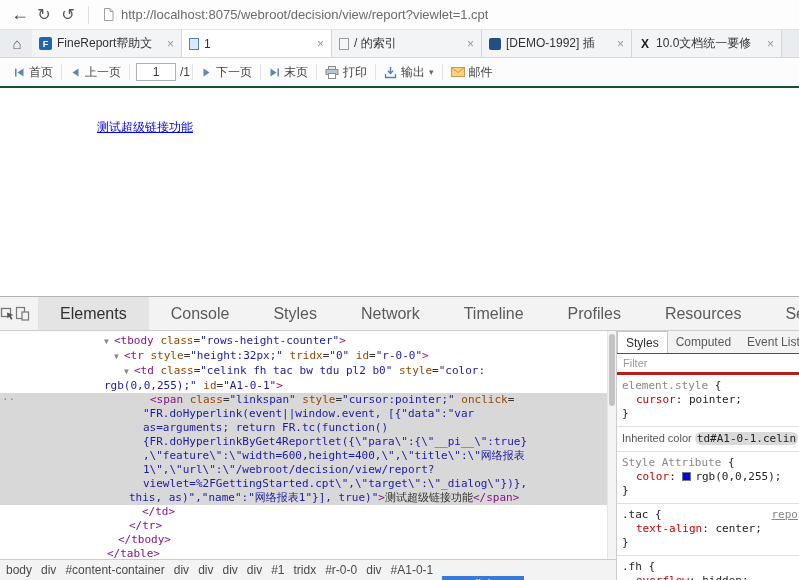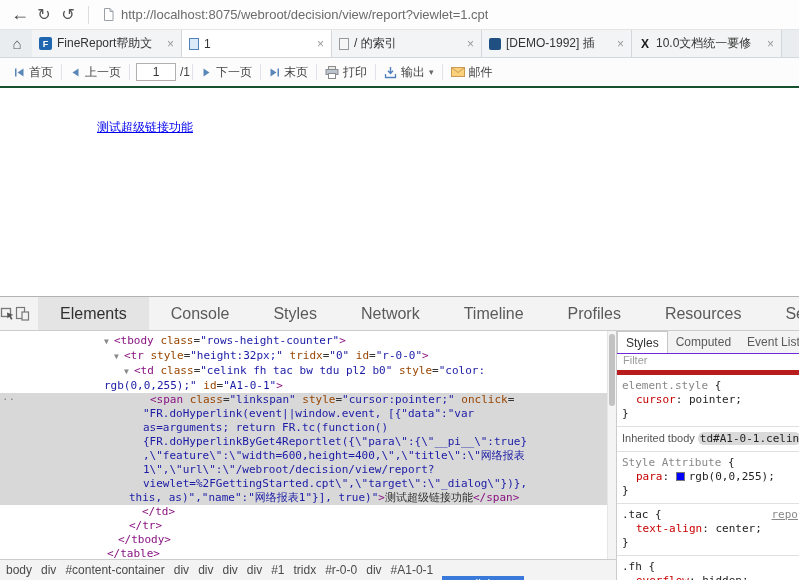--- a/index.html
+++ b/index.html
@@ -66,21 +66,21 @@
   #tree-scrollbar { position: absolute; right: 0; top: 0; bottom: 21px; width: 9px; background: #f4f4f4; border-left: 1px solid #e6e6e6; }
   #tree-thumb { position: absolute; top: 3px; left: 1px; width: 6px; height: 72px; background: #c2c2c2; border-radius: 3px; }
   #crumbs { height: 21px; flex: 0 0 auto; border-top: 1px solid #ccc; background: #f3f3f3; display: flex; align-items: center; padding: 0 6px; gap: 9px; font-size: 12px; color: #4a4a4a; white-space: nowrap; overflow: hidden; }
   .crumb.last { background: #3879d9; color: #fff; padding: 1px 4px; margin-top: 28px; }
 
   
   #dt-right { flex: 1; min-width: 0; display: flex; flex-direction: column; position: relative; overflow: hidden; }
   #styles-tabs { height: 23px; flex: 0 0 auto; background: #f3f3f3; border-bottom: 1px solid #6d28d9; display: flex; align-items: stretch; overflow: hidden; }
   .styles-tab { padding: 0 8px; display: flex; align-items: center; font-size: 12px; color: #5a5a5a; white-space: nowrap; }
   .styles-tab.active { background: #fff; border: 1px solid #c6c6c6; border-bottom: none; color: #303030; }
-  #styles-filter { height: 21px; flex: 0 0 auto; border-bottom: 5px solid #b91c1c; display: flex; padding: 0 6px; font-size: 11px; color: #9a9a9a; }
+  #styles-filter { height: 21px; flex: 0 0 auto; border-bottom: 3px solid #b91c1c; display: flex; align-items: center; padding: 0 6px; font-size: 11px; color: #9a9a9a; }
   #styles-body { flex: 1; overflow: hidden; font-family: "DejaVu Sans Mono", monospace; font-size: 11px; line-height: 14px; }
   .style-section { padding: 4px 5px 5px 5px; border-bottom: 1px solid #e0e0e0; position: relative; white-space: nowrap; overflow: hidden; }
   .sel-gray { color: #888; }
   .sel-name { color: #222; }
   .brace { color: #222; }
   .prop-line { padding-left: 14px; }
   .prop-name { color: #c80000; }
   .prop-colon { color: #222; }
   .prop-value { color: #222; }
   .style-link { position: absolute; right: 1px; top: 4px; color: #888; text-decoration: underline; }
@@ -275,24 +275,24 @@
         </div>
       <div id="styles-filter">
         <span>Filter</span>
       </div>
       <div id="styles-body">
           <div class="style-section">
             <div class="sel-line"><span class="sel-gray">element.style</span><span class="brace"> {</span></div>
             <div class="prop-line"><span class="prop-name">cursor</span><span class="prop-colon">: </span><span class="prop-value">pointer;</span></div>
             <div class="brace">}</div>
           </div>
-          <div class="style-section inh"><span class="inh-label">Inherited tbody </span><span class="inh-target">td#A1-0-1.celin</span></div>
+          <div class="style-section inh"><span class="inh-label">Inherited color </span><span class="inh-target">td#A1-0-1.celin</span></div>
           <div class="style-section">
             <div class="sel-line"><span class="sel-gray">Style Attribute</span><span class="brace"> {</span></div>
-            <div class="prop-line"><span class="prop-name">para</span><span class="prop-colon">: </span><span class="swatch" style="background: rgb(0, 0, 255);"></span><span class="prop-value">rgb(0,0,255);</span></div>
+            <div class="prop-line"><span class="prop-name">color</span><span class="prop-colon">: </span><span class="swatch" style="background: rgb(0, 0, 255);"></span><span class="prop-value">rgb(0,0,255);</span></div>
             <div class="brace">}</div>
           </div>
           <div class="style-section">
             <span class="style-link">repo</span>
             <div class="sel-line"><span class="sel-name">.tac</span><span class="brace"> {</span></div>
             <div class="prop-line"><span class="prop-name">text-align</span><span class="prop-colon">: </span><span class="prop-value">center;</span></div>
             <div class="brace">}</div>
           </div>
           <div class="style-section">
             <div class="sel-line"><span class="sel-name">.fh</span><span class="brace"> {</span></div>

